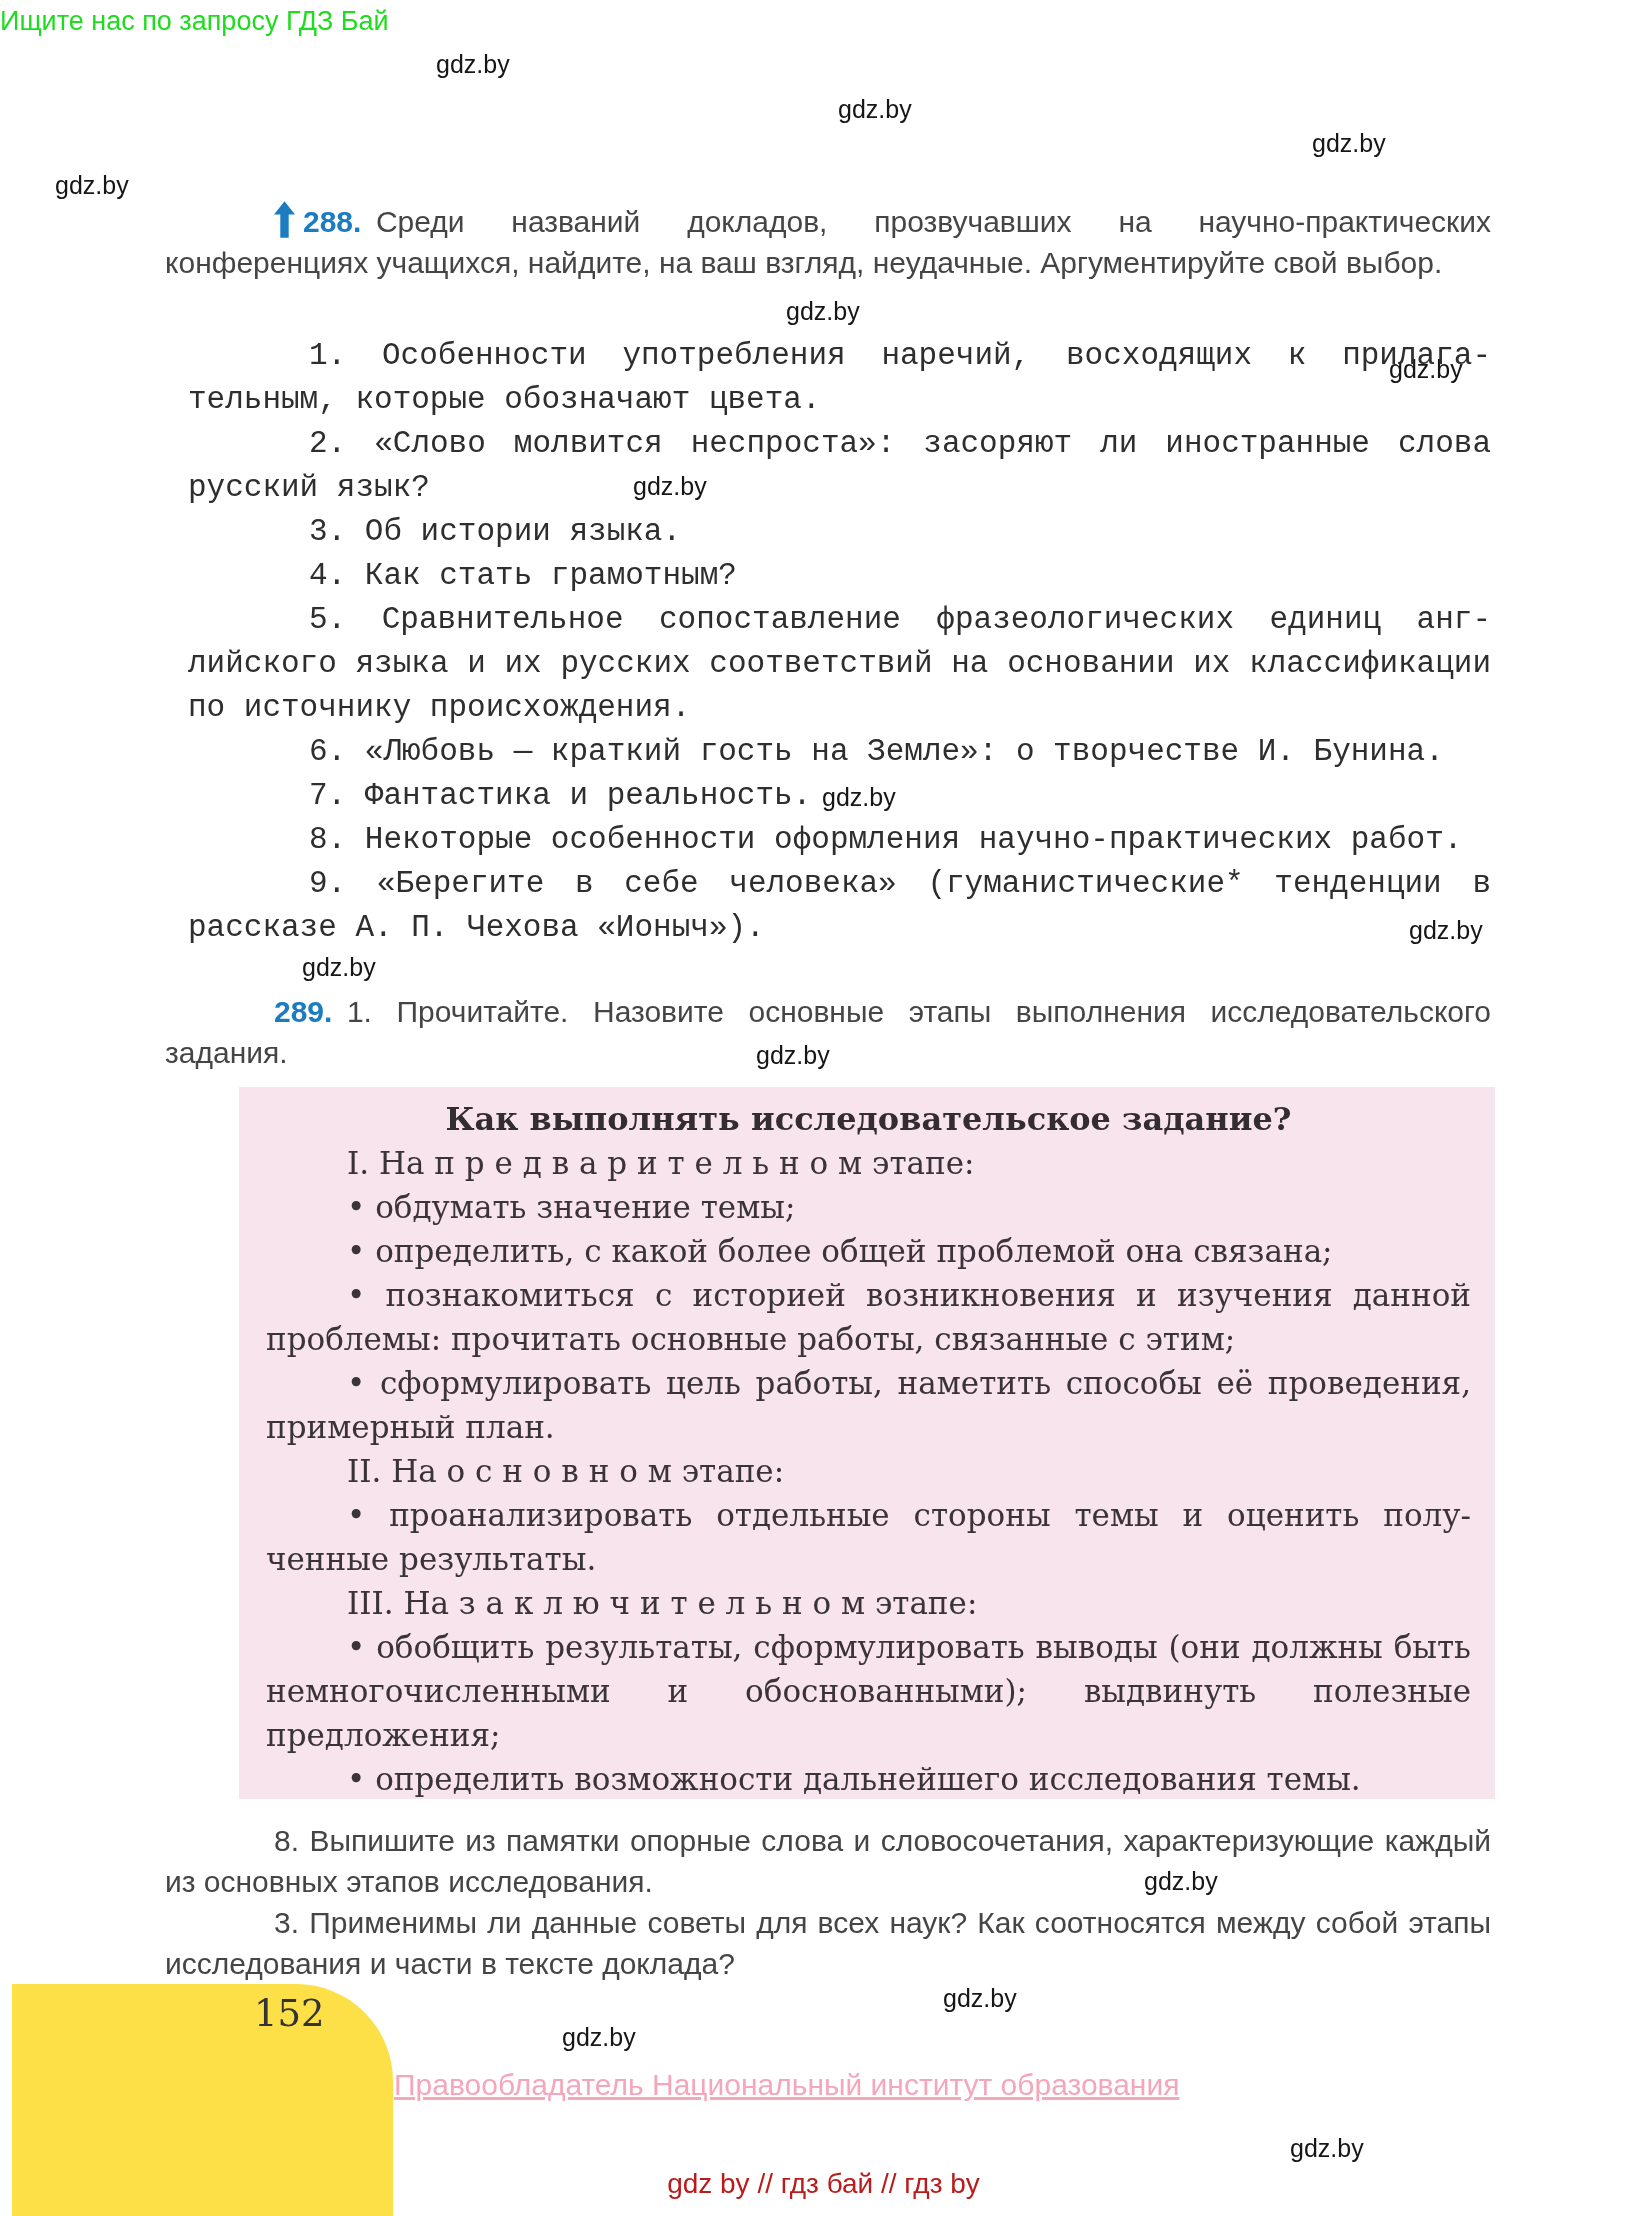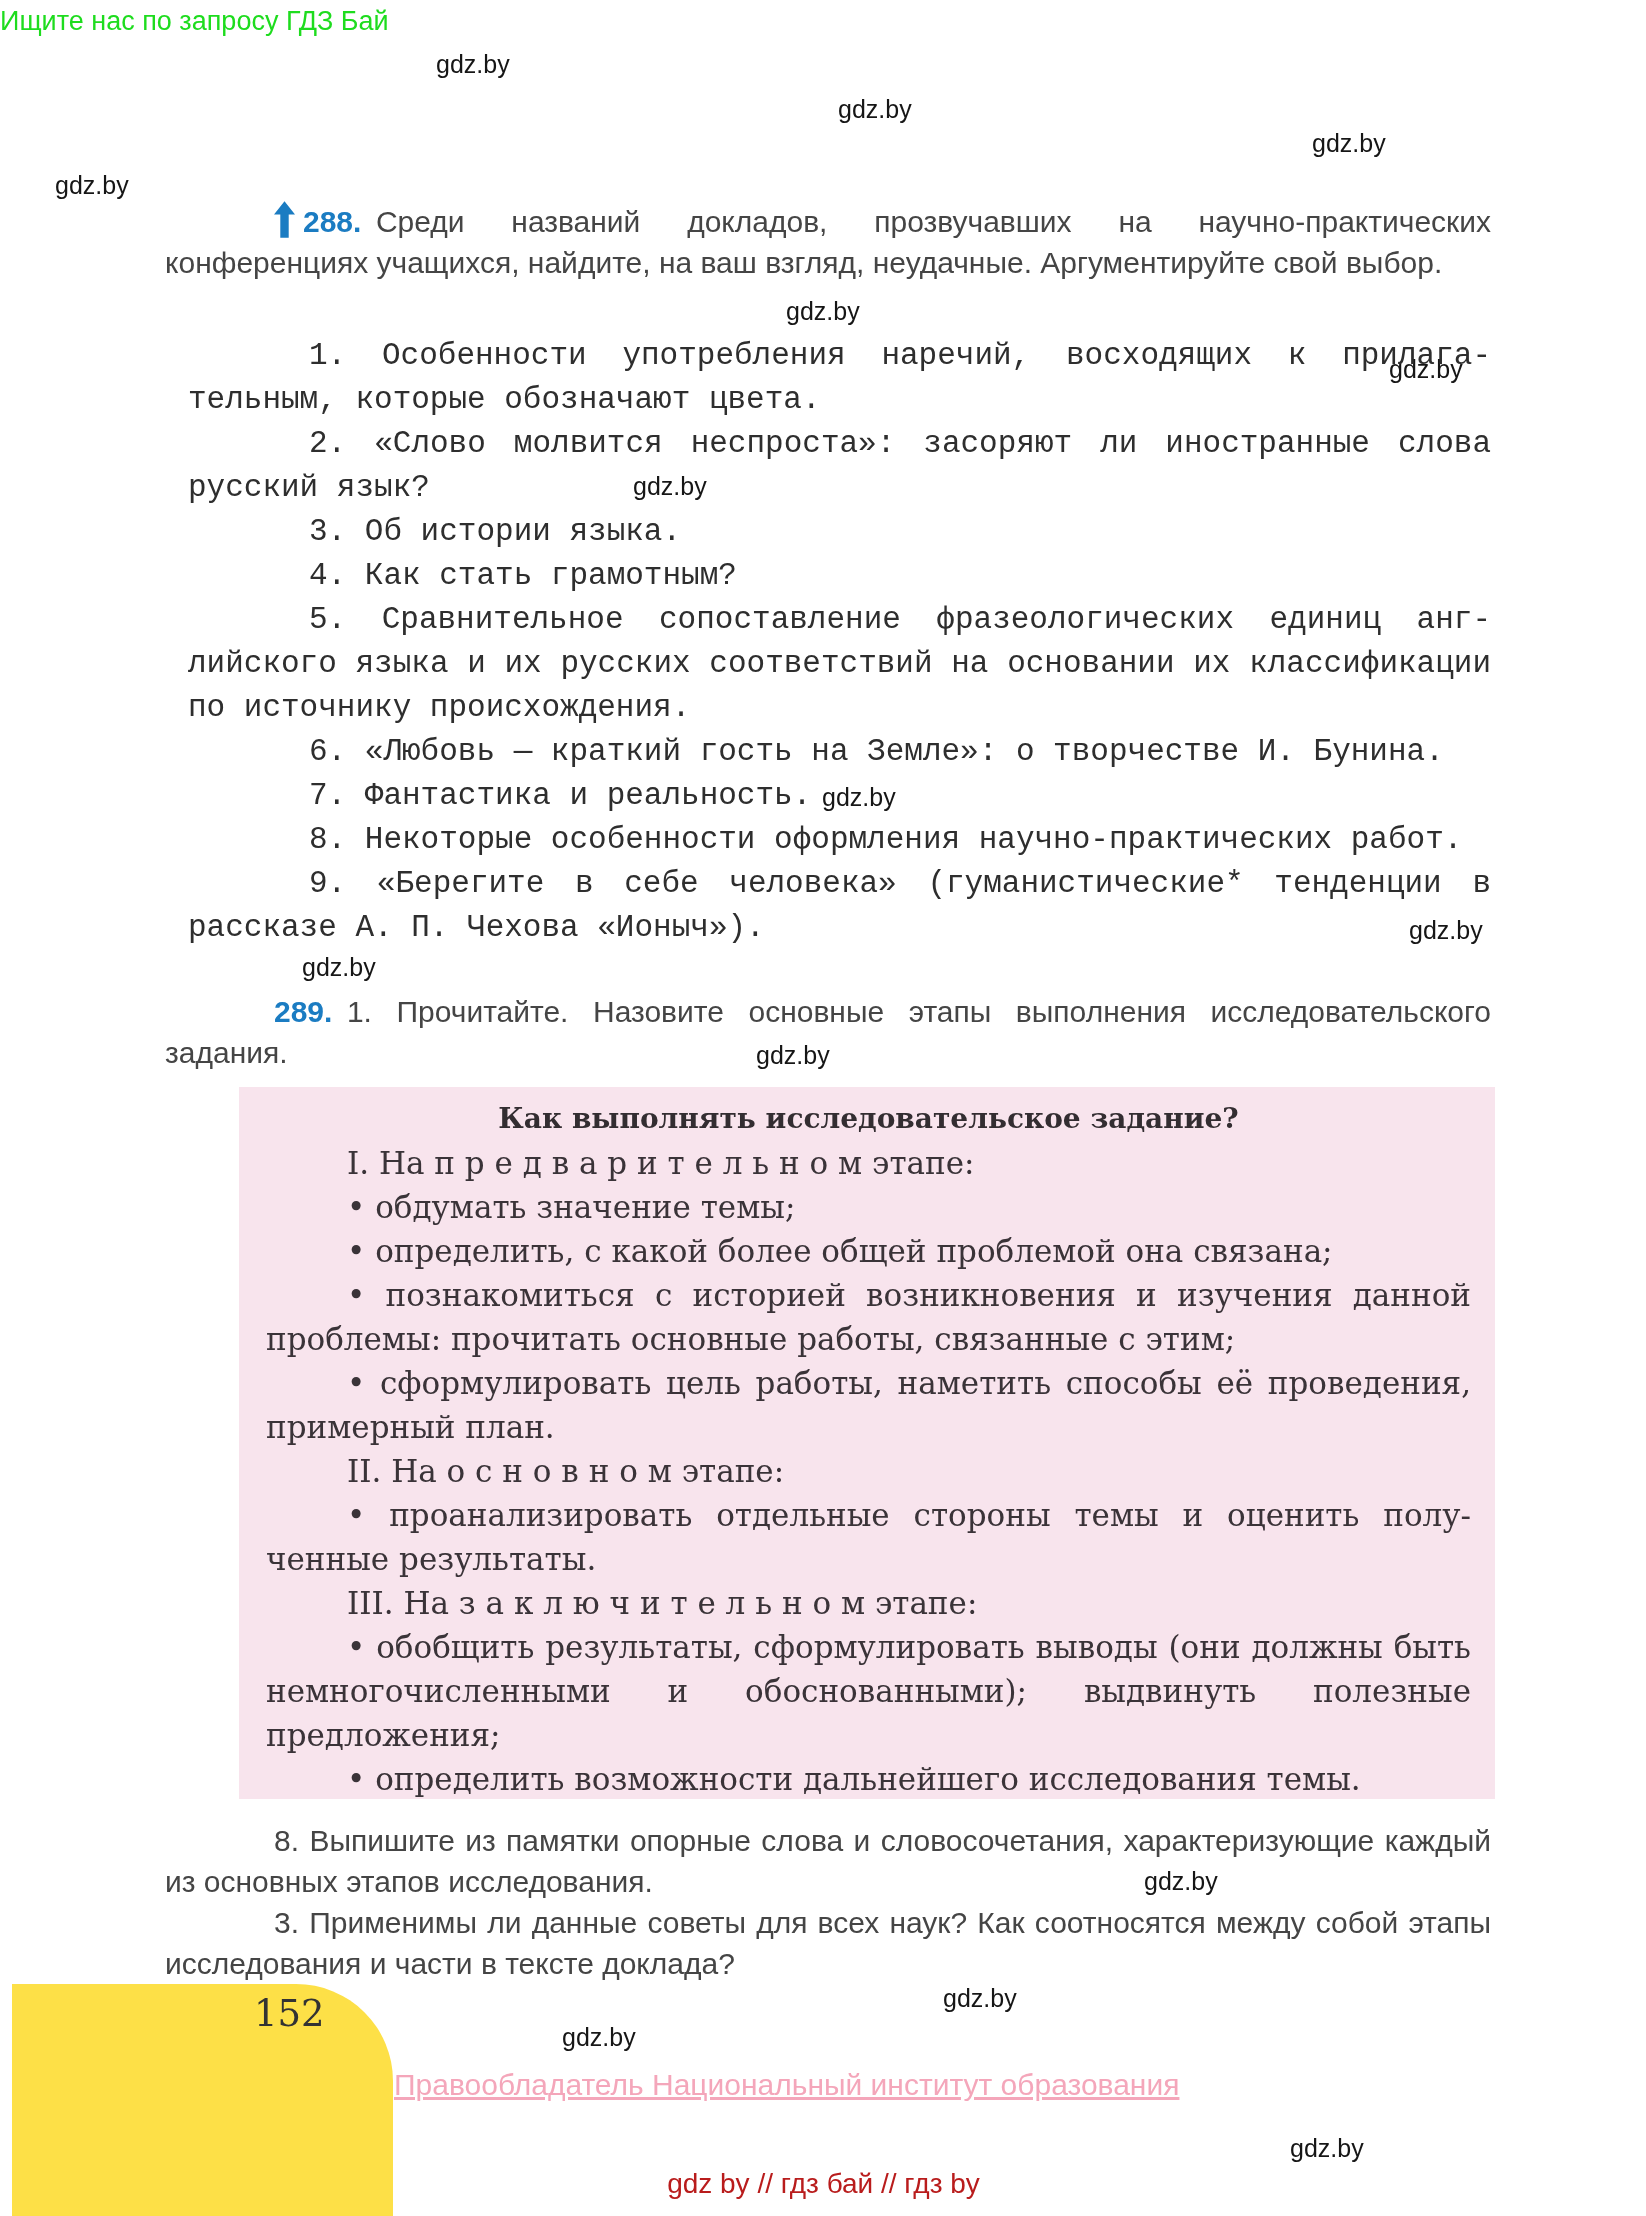--- a/index.html
+++ b/index.html
@@ -66,21 +66,21 @@
   .memo p{
     margin:0;
     font-family:"DejaVu Serif","Liberation Serif",serif;
     color:#3a3338;
     font-size:31px;line-height:44px;
     text-align:justify;
     text-indent:81px;
   }
   .memo .memo-title{
     text-align:center;text-indent:0;
-    font-weight:bold;font-size:28px;
+    font-weight:bold;font-size:32px;
     color:#332d31;
   }
   
   .tasks{
     position:absolute;left:165px;top:1820px;width:1326px;
   }
   .tasks p{
     margin:0;
     color:#454545;
     font-size:30px;line-height:41px;

